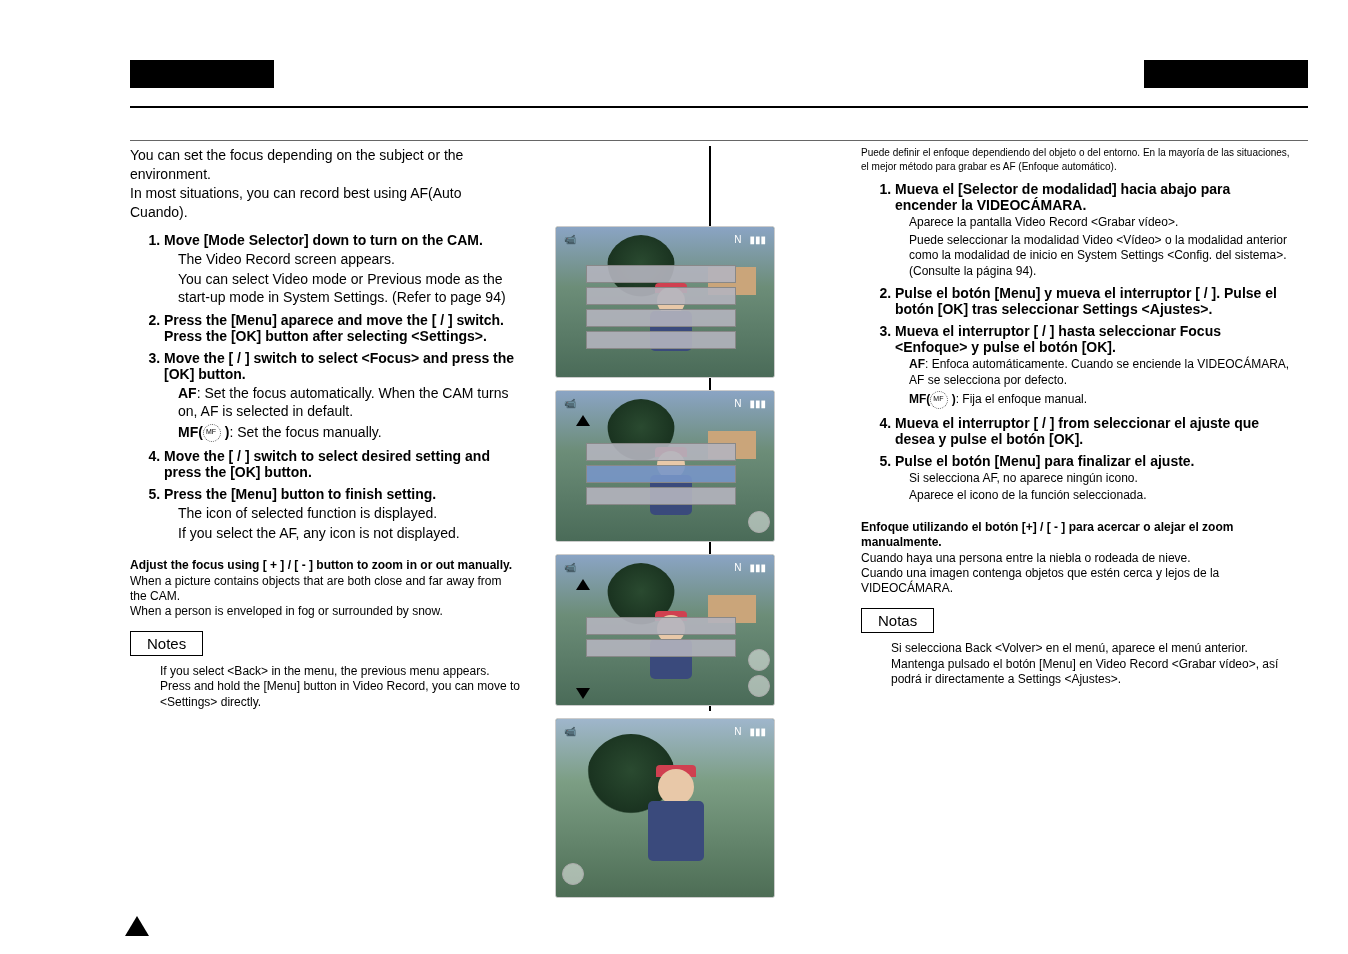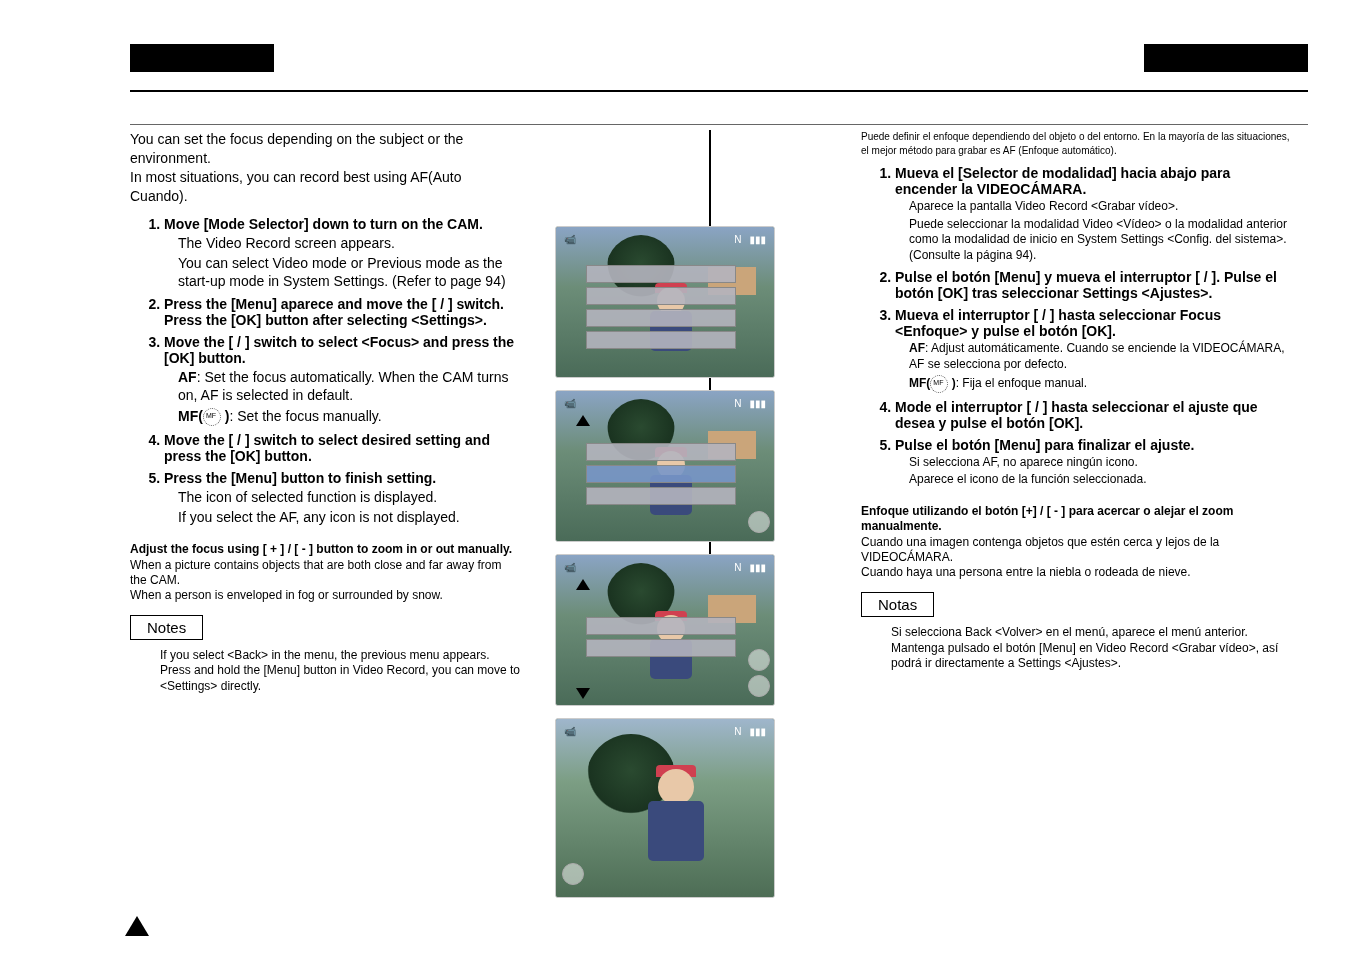--- a/index.html
+++ b/index.html
@@ -7,21 +7,21 @@
     padding: 0;
     background: #fff;
     font-family: Arial, Helvetica, sans-serif;
     font-size: 14px;
     color: #000;
   }
   .page {
     width: 1348px;
     height: 954px;
     position: relative;
-    padding: 44px 40px 40px 130px;
+    padding: 60px 40px 40px 130px;
     box-sizing: border-box;
   }
   .manual-label {
     position: absolute;
     left: 12px;
     top: 400px;
     transform: rotate(-90deg);
     transform-origin: left top;
     font-size: 30px;
     font-weight: bold;
@@ -355,39 +355,39 @@
             <span>Mueva el [Selector de modalidad] hacia abajo para encender la VIDEOCÁMARA.</span>
             <span class="sub">Aparece la pantalla Video Record &lt;Grabar vídeo&gt;.</span>
             <span class="sub">Puede seleccionar la modalidad Video &lt;Vídeo&gt; o la modalidad anterior como la modalidad de inicio en System Settings &lt;Config. del sistema&gt;. (Consulte la página 94).</span>
           </li>
           <li>
             <span>Pulse el botón [Menu] y mueva el interruptor [    /    ]. Pulse el botón [OK] tras seleccionar Settings &lt;Ajustes&gt;.</span>
           </li>
           <li>
             <span>Mueva el interruptor [    /    ] hasta seleccionar Focus &lt;Enfoque&gt; y pulse el botón [OK].</span>
             <span class="sub">
-              <span class="label-strong">AF</span><span>: Adjust automáticamente. Cuando se enciende la VIDEOCÁMARA, AF se selecciona por defecto.</span>
+              <span class="label-strong">AF</span><span>: Enfoca automáticamente. Cuando se enciende la VIDEOCÁMARA, AF se selecciona por defecto.</span>
             </span>
             <span class="sub">
               <span class="label-strong">MF(</span><span class="mf-icon"></span><span class="label-strong"> )</span><span>: Fija el enfoque manual.</span>
             </span>
           </li>
           <li>
-            <span>Mode el interruptor [    /    ] hasta seleccionar el ajuste que desea y pulse el botón [OK].</span>
+            <span>Mueva el interruptor [    /    ] from seleccionar el ajuste que desea y pulse el botón [OK].</span>
           </li>
           <li>
             <span>Pulse el botón [Menu] para finalizar el ajuste.</span>
             <span class="sub" style="font-weight:normal">Si selecciona AF, no aparece ningún icono.</span>
             <span class="sub" style="font-weight:normal">Aparece el icono de la función seleccionada.</span>
           </li>
         </ol>
 
         <div class="focus-line">Enfoque utilizando el botón [+] / [ - ] para acercar o alejar el zoom manualmente.</div>
+        <div class="focus-sub">Cuando haya una persona entre la niebla o rodeada de nieve.</div>
         <div class="focus-sub">Cuando una imagen contenga objetos que estén cerca y lejos de la VIDEOCÁMARA.</div>
-        <div class="focus-sub">Cuando haya una persona entre la niebla o rodeada de nieve.</div>
 
         <div class="notes-box">Notas</div>
         <div class="notes-list">
           <div>Si selecciona Back &lt;Volver&gt; en el menú, aparece el menú anterior.</div>
           <div>Mantenga pulsado el botón [Menu] en Video Record &lt;Grabar vídeo&gt;, así podrá ir directamente a Settings &lt;Ajustes&gt;.</div>
         </div>
       </div>
     </div>
   </div>
 

